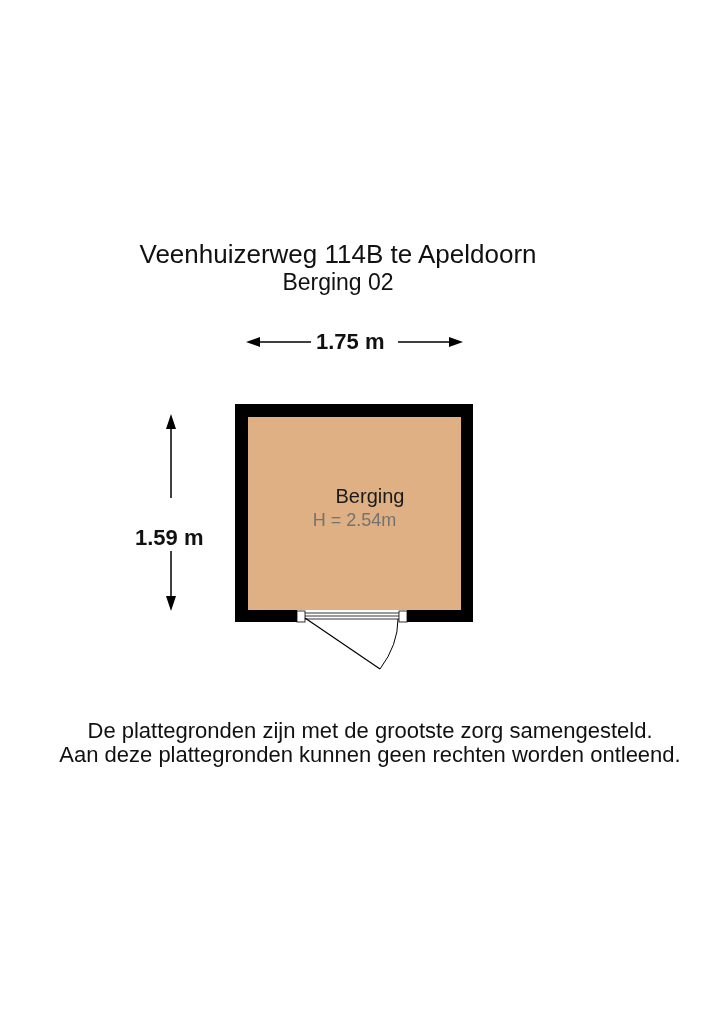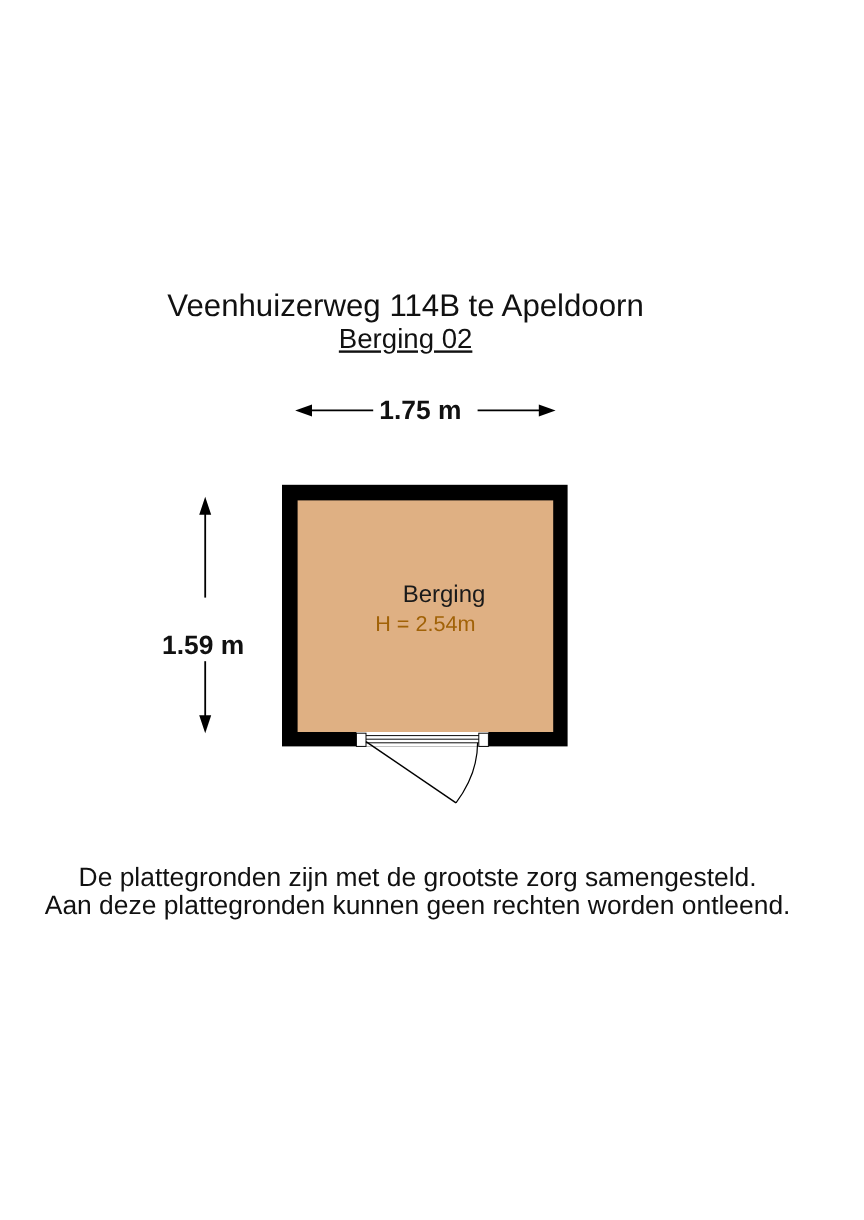--- a/index.html
+++ b/index.html
@@ -1,26 +1,26 @@
 <!DOCTYPE html>
 <html><head>
   <meta charset="utf-8">
   <style>
     html, body { margin: 0; padding: 0; background: #ffffff; }
     body { width: 720px; height: 1017px; position: relative; overflow: hidden;
            font-family: "Liberation Sans", sans-serif; color: #111111; }
     .abs { position: absolute; }
     .title { left: 0; width: 676px; top: 240px; text-align: center; font-size: 26px; line-height: 28px; }
-    .subtitle { left: 0; width: 676px; top: 268px; text-align: center; font-size: 23px; line-height: 28px; text-decoration: underline; }
+    .subtitle { left: 0; width: 676px; top: 268px; text-align: center; font-size: 23px; line-height: 28px; }
     .dim-label { font-size: 22px; line-height: 26px; background: #fff; font-weight: bold; }
     .room-outer { left: 235px; top: 404px; width: 238px; height: 218px; background: #000; }
     .room-inner { left: 248px; top: 417px; width: 213px; height: 193px; background: #dfb083; }
     .room-name { left: 248px; width: 244px; top: 484px; text-align: center; font-size: 20px; line-height: 24px; color: #1a1a1a; }
-    .room-height { left: 248px; width: 213px; top: 509px; text-align: center; font-size: 18px; line-height: 22px; color: #a16207; }
-    .disclaimer { left: 0; width: 696px; text-align: center; font-size: 22px; line-height: 26px; }
+    .room-height { left: 248px; width: 213px; top: 509px; text-align: center; font-size: 18px; line-height: 22px; color: #737373; }
+    .disclaimer { left: 0; width: 696px; text-align: center; font-size: 22px; line-height: 26px; padding-left: 22px; }
     svg { position: absolute; left: 0; top: 0; }
   </style>
 </head>
 <body>
 
 <div class="abs title">Veenhuizerweg 114B te Apeldoorn</div>
 <div class="abs subtitle">Berging 02</div>
 
 <svg width="720" height="1017">
 

